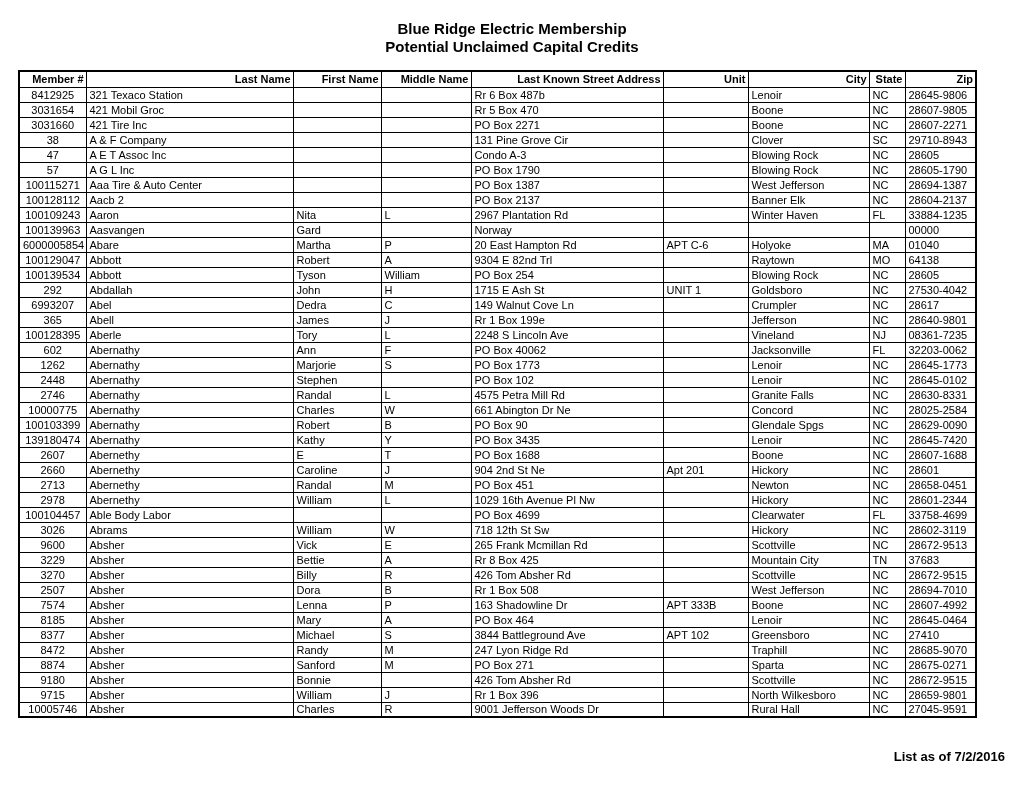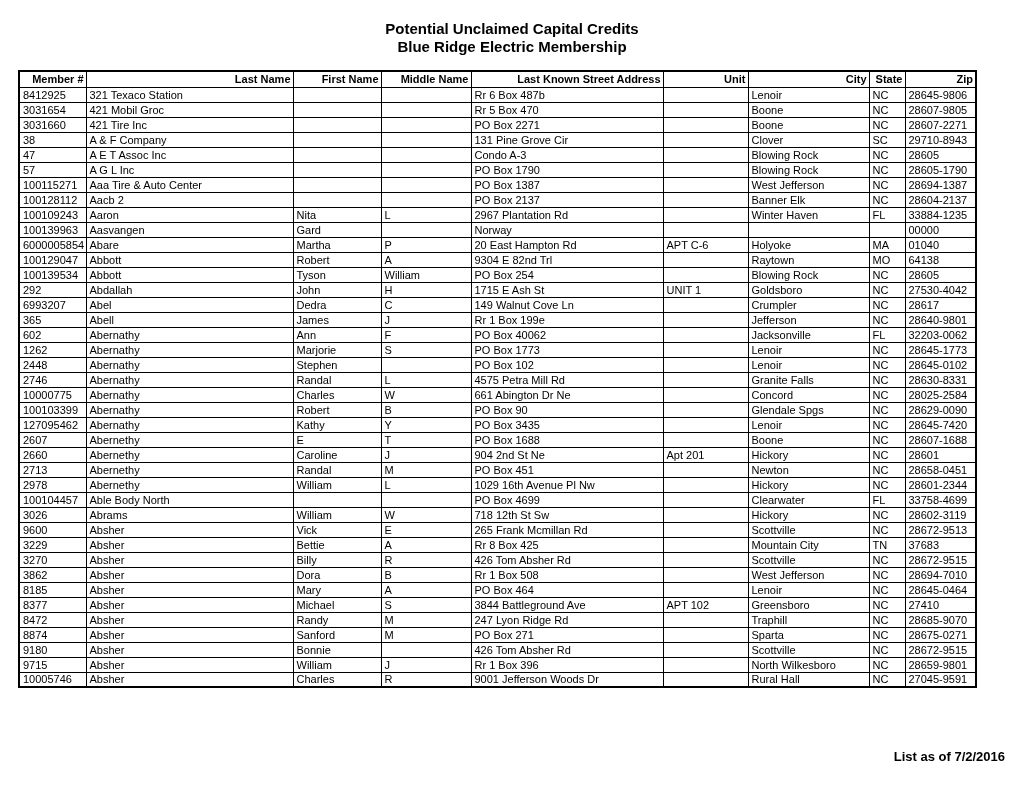--- a/index.html
+++ b/index.html
@@ -40,21 +40,21 @@
     height: 16px;
     padding: 0 2px;
   }
   table.credits td {
     height: 15px;
     line-height: 13px;
     padding: 0 3px;
     text-align: left;
     vertical-align: bottom;
   }
-  table.credits td.align-right { text-align: left; }
+  table.credits td.align-right { text-align: center; }
   col.c-member { width: 67px; }
   col.c-last   { width: 207px; }
   col.c-first  { width: 88px; }
   col.c-middle { width: 90px; }
   col.c-address{ width: 192px; }
   col.c-unit   { width: 85px; }
   col.c-city   { width: 121px; }
   col.c-state  { width: 36px; }
   col.c-zip    { width: 71px; }
   .footer-note {
@@ -62,22 +62,22 @@
     top: 749px;
     right: 19px;
     font-weight: bold;
     font-size: 13px;
   }
 </style>
 </head>
 <body>
 
 <div class="title-block">
+  <div>Blue Ridge Electric Membership</div>
   <div>Potential Unclaimed Capital Credits</div>
-  <div>Blue Ridge Electric Membership</div>
 </div>
 
 <table class="credits">
   <colgroup>
     <col class="c-member">
       <col class="c-last">
       <col class="c-first">
     <col class="c-middle">
       <col class="c-address">
       <col class="c-unit">
@@ -269,20 +269,31 @@
         <td>Abell</td>
         <td>James</td>
         <td>J</td>
         <td>Rr 1 Box 199e</td>
         <td></td>
         <td>Jefferson</td>
         <td>NC</td>
         <td>28640-9801</td>
       </tr>
       <tr>
+        <td class="align-right">100128395</td>
+        <td>Aberle</td>
+        <td>Tory</td>
+        <td>L</td>
+        <td>2248 S Lincoln Ave</td>
+        <td></td>
+        <td>Vineland</td>
+        <td>NJ</td>
+        <td>08361-7235</td>
+      </tr>
+      <tr>
         <td class="align-right">602</td>
         <td>Abernathy</td>
         <td>Ann</td>
         <td>F</td>
         <td>PO Box 40062</td>
         <td></td>
         <td>Jacksonville</td>
         <td>FL</td>
         <td>32203-0062</td>
       </tr>
@@ -335,21 +346,21 @@
         <td>Abernathy</td>
         <td>Robert</td>
         <td>B</td>
         <td>PO Box 90</td>
         <td></td>
         <td>Glendale Spgs</td>
         <td>NC</td>
         <td>28629-0090</td>
       </tr>
       <tr>
-        <td class="align-right">127095462</td>
+        <td class="align-right">139180474</td>
         <td>Abernathy</td>
         <td>Kathy</td>
         <td>Y</td>
         <td>PO Box 3435</td>
         <td></td>
         <td>Lenoir</td>
         <td>NC</td>
         <td>28645-7420</td>
       </tr>
       <tr>
@@ -391,21 +402,21 @@
         <td>William</td>
         <td>L</td>
         <td>1029 16th Avenue Pl Nw</td>
         <td></td>
         <td>Hickory</td>
         <td>NC</td>
         <td>28601-2344</td>
       </tr>
       <tr>
         <td class="align-right">100104457</td>
-        <td>Able Body North</td>
+        <td>Able Body Labor</td>
         <td></td>
         <td></td>
         <td>PO Box 4699</td>
         <td></td>
         <td>Clearwater</td>
         <td>FL</td>
         <td>33758-4699</td>
       </tr>
       <tr>
         <td class="align-right">3026</td>
@@ -445,29 +456,40 @@
         <td>Absher</td>
         <td>Billy</td>
         <td>R</td>
         <td>426 Tom Absher Rd</td>
         <td></td>
         <td>Scottville</td>
         <td>NC</td>
         <td>28672-9515</td>
       </tr>
       <tr>
-        <td class="align-right">3862</td>
+        <td class="align-right">2507</td>
         <td>Absher</td>
         <td>Dora</td>
         <td>B</td>
         <td>Rr 1 Box 508</td>
         <td></td>
         <td>West Jefferson</td>
         <td>NC</td>
         <td>28694-7010</td>
+      </tr>
+      <tr>
+        <td class="align-right">7574</td>
+        <td>Absher</td>
+        <td>Lenna</td>
+        <td>P</td>
+        <td>163 Shadowline Dr</td>
+        <td>APT 333B</td>
+        <td>Boone</td>
+        <td>NC</td>
+        <td>28607-4992</td>
       </tr>
       <tr>
         <td class="align-right">8185</td>
         <td>Absher</td>
         <td>Mary</td>
         <td>A</td>
         <td>PO Box 464</td>
         <td></td>
         <td>Lenoir</td>
         <td>NC</td>

